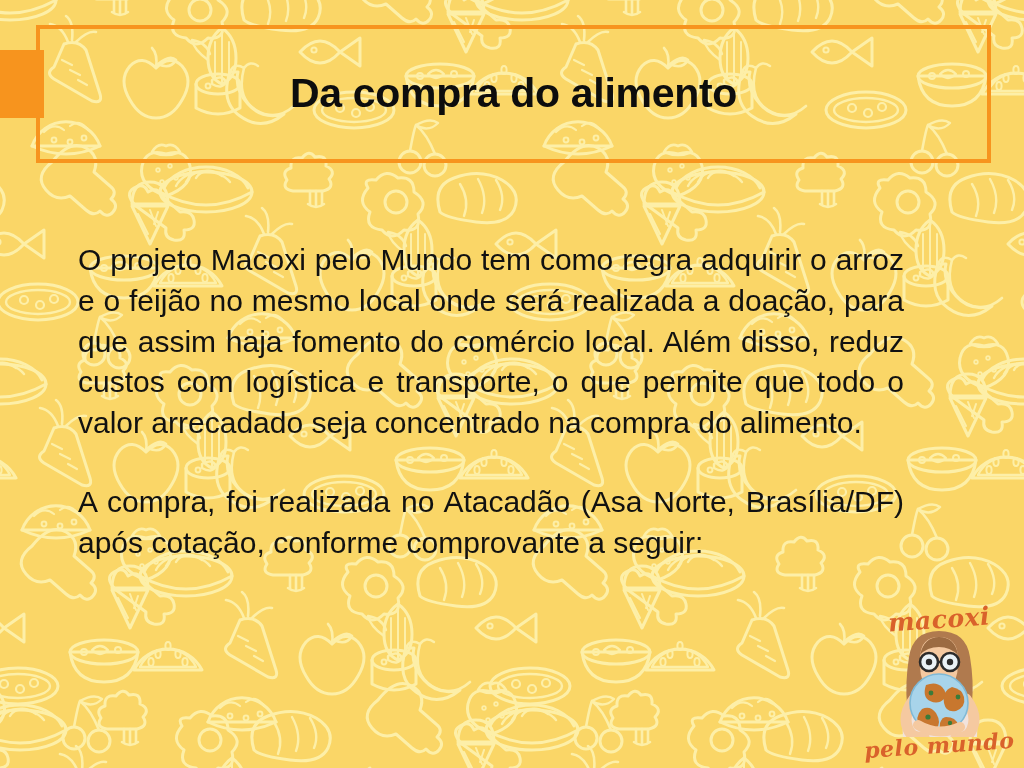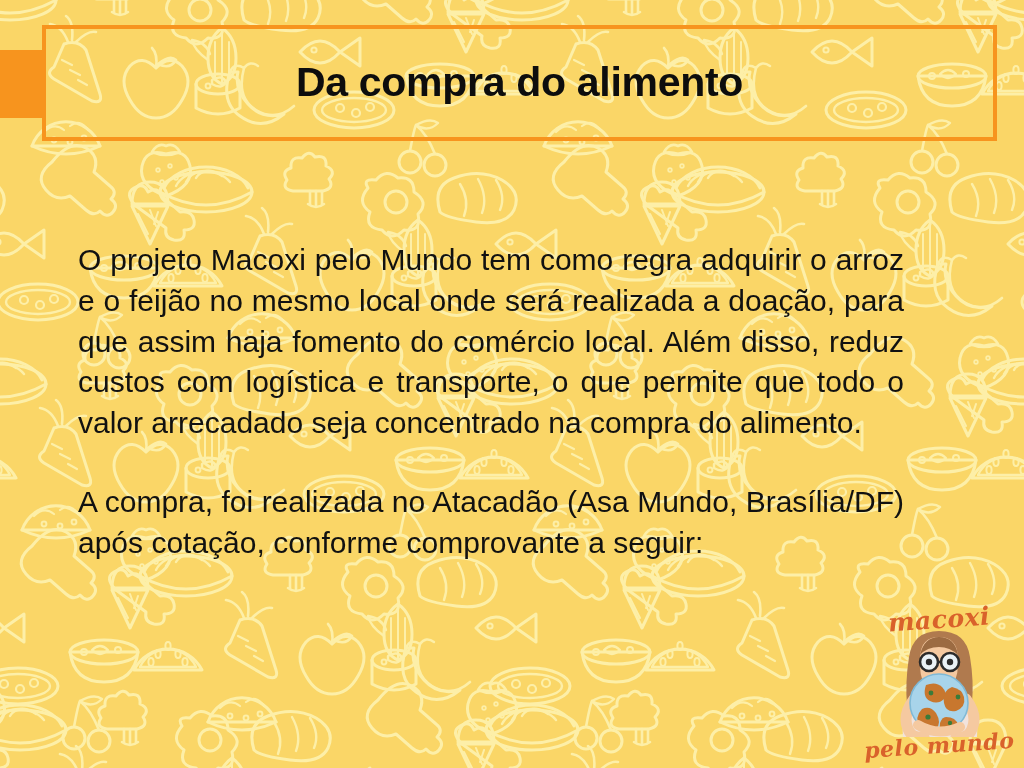--- a/index.html
+++ b/index.html
@@ -28,22 +28,22 @@
   #left-tab {
     position:absolute;
     left:0; top:50px;
     width:44px; height:68px;
     background:#F7941E;
   }
 
   
   #title-frame {
     position:absolute;
-    left:42px; top:25px;
-    width:955px; height:116px;
+    left:36px; top:25px;
+    width:955px; height:138px;
     border:4px solid #F7941E;
     display:flex;
     align-items:center;
     justify-content:center;
   }
 
   #title-text {
     font-family:"Liberation Sans", sans-serif;
     font-weight:bold;
     font-size:41px;
@@ -276,21 +276,21 @@
   </svg>
 
   <div id="left-tab"></div>
 
   <div id="title-frame">
     <div id="title-text">Da compra do alimento</div>
   </div>
 
   <div id="body-copy">
     <p class="para">O projeto Macoxi pelo Mundo tem como regra adquirir o arroz e o feijão no mesmo local onde será realizada a doação, para que assim haja fomento do comércio local. Além disso, reduz custos com logística e transporte, o que permite que todo o valor arrecadado seja concentrado na compra do alimento.</p>
-    <p class="para">A compra, foi realizada no Atacadão (Asa Mundo, Brasília/DF) após cotação, conforme comprovante a seguir:</p>
+    <p class="para">A compra, foi realizada no Atacadão (Asa Norte, Brasília/DF) após cotação, conforme comprovante a seguir:</p>
   </div>
 
   <div id="logo">
     <div class="logo-word" id="logo-top">macoxi</div>
 
     <svg id="logo-art" viewBox="0 0 122 112" aria-hidden="true">
 
       <path d="M61 6 q-26 0 -30 26 q-4 26 -2 48 q1 16 6 24 l52 0 q6 -10 7 -26 q2 -22 -2 -46 q-4 -26 -31 -26 z" fill="#B07A4E"></path>
 
       <path d="M61 12 q-18 0 -19 20 q-1 20 5 28 q6 8 14 8 q9 0 14 -9 q6 -9 5 -27 q-1 -20 -19 -20 z" fill="#F5C9A0"></path>

